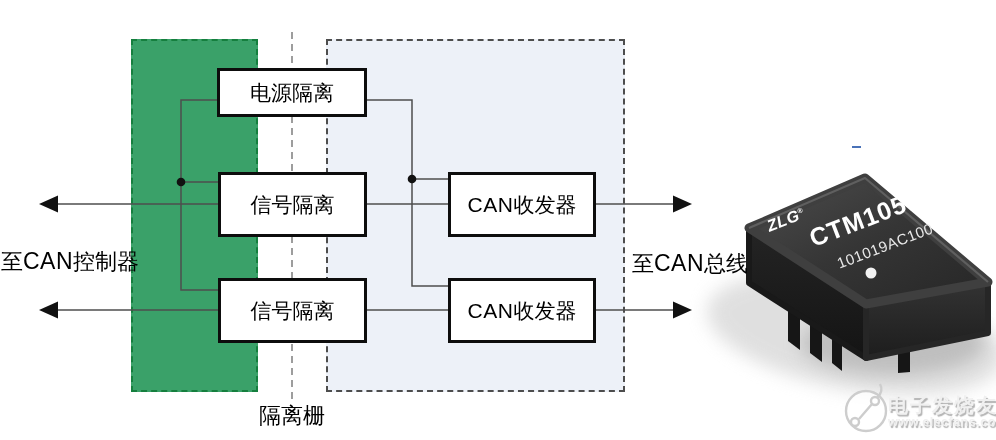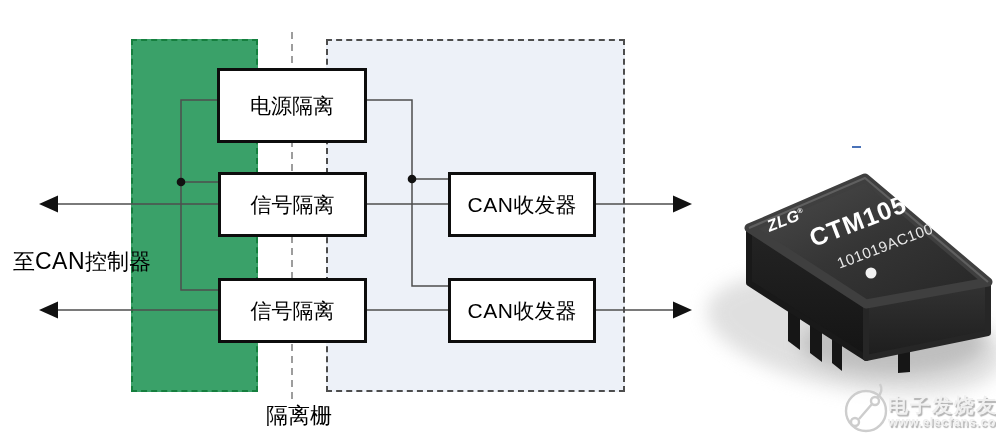--- a/index.html
+++ b/index.html
@@ -20,34 +20,34 @@
   }
   svg.overlay{position:absolute; left:0; top:0; z-index:2;}
   
   .block{
     position:absolute; background:#ffffff; border:3px solid #0d0d0d; box-sizing:border-box;
     display:flex; align-items:center; justify-content:center; z-index:3;
     font-size:21px; color:#000; white-space:nowrap;
   }
   .cn{font-family:"Liberation Serif", serif;}
   .latin-bold{font-family:"Liberation Sans", sans-serif; font-weight:normal; letter-spacing:0.5px;}
-  #blk-power{left:217px; top:68px;  width:150px; height:75px;}
+  #blk-power{left:217px; top:68px;  width:150px; height:49px;}
   #blk-sig1 {left:218px; top:172px; width:149px; height:65px;}
   #blk-sig2 {left:218px; top:278px; width:149px; height:65px;}
   #blk-can1 {left:448px; top:172px; width:148px; height:65px;}
   #blk-can2 {left:448px; top:278px; width:148px; height:65px;}
   
   .endpoint{
     position:absolute; z-index:4; font-size:22px; color:#000; white-space:nowrap;
   }
   .endpoint .latin-bold{font-size:23px;}
-  #lbl-left{left:13px; top:247px;}
+  #lbl-left{left:1px; top:247px;}
   #lbl-right{left:632px; top:249px;}
   #lbl-barrier{
-    position:absolute; left:228px; top:401px; width:104px; text-align:right;
+    position:absolute; left:240px; top:401px; width:104px; text-align:center;
     font-size:22px; color:#000; z-index:4;
   }
   
   .chip-text{position:absolute; z-index:4; color:#fff; text-align:center;}
   #chip-model{
     left:800px; top:204px; width:130px; transform:rotate(-21deg);
     font-weight:bold; font-size:25px; letter-spacing:1px;
   }
   #chip-code{
     left:833px; top:237px; width:104px; transform:rotate(-21deg);
@@ -159,20 +159,23 @@
       <span class="cn">收发器</span>
   </div>
   <div class="block" id="blk-can2">
     <span class="latin-bold">CAN</span>
       <span class="cn">收发器</span>
   </div>
 
   <div class="endpoint" id="lbl-left">
     <span class="cn">至</span><span class="latin-bold">CAN</span><span class="cn">控制器</span>
   </div>
+  <div class="endpoint" id="lbl-right">
+    <span class="cn">至</span><span class="latin-bold">CAN</span><span class="cn">总线</span>
+  </div>
   <div class="cn" id="lbl-barrier">隔离栅</div>
 
   <div class="chip-text" id="chip-brand">
     <span>ZLG</span><sup>®</sup>
   </div>
   <div class="chip-text" id="chip-model">CTM1051</div>
   <div class="chip-text" id="chip-code">101019AC100</div>
 
   <div class="wm-text" id="wm-name">电子发烧友</div>
   <div class="wm-text" id="wm-url">www.elecfans.com</div>

